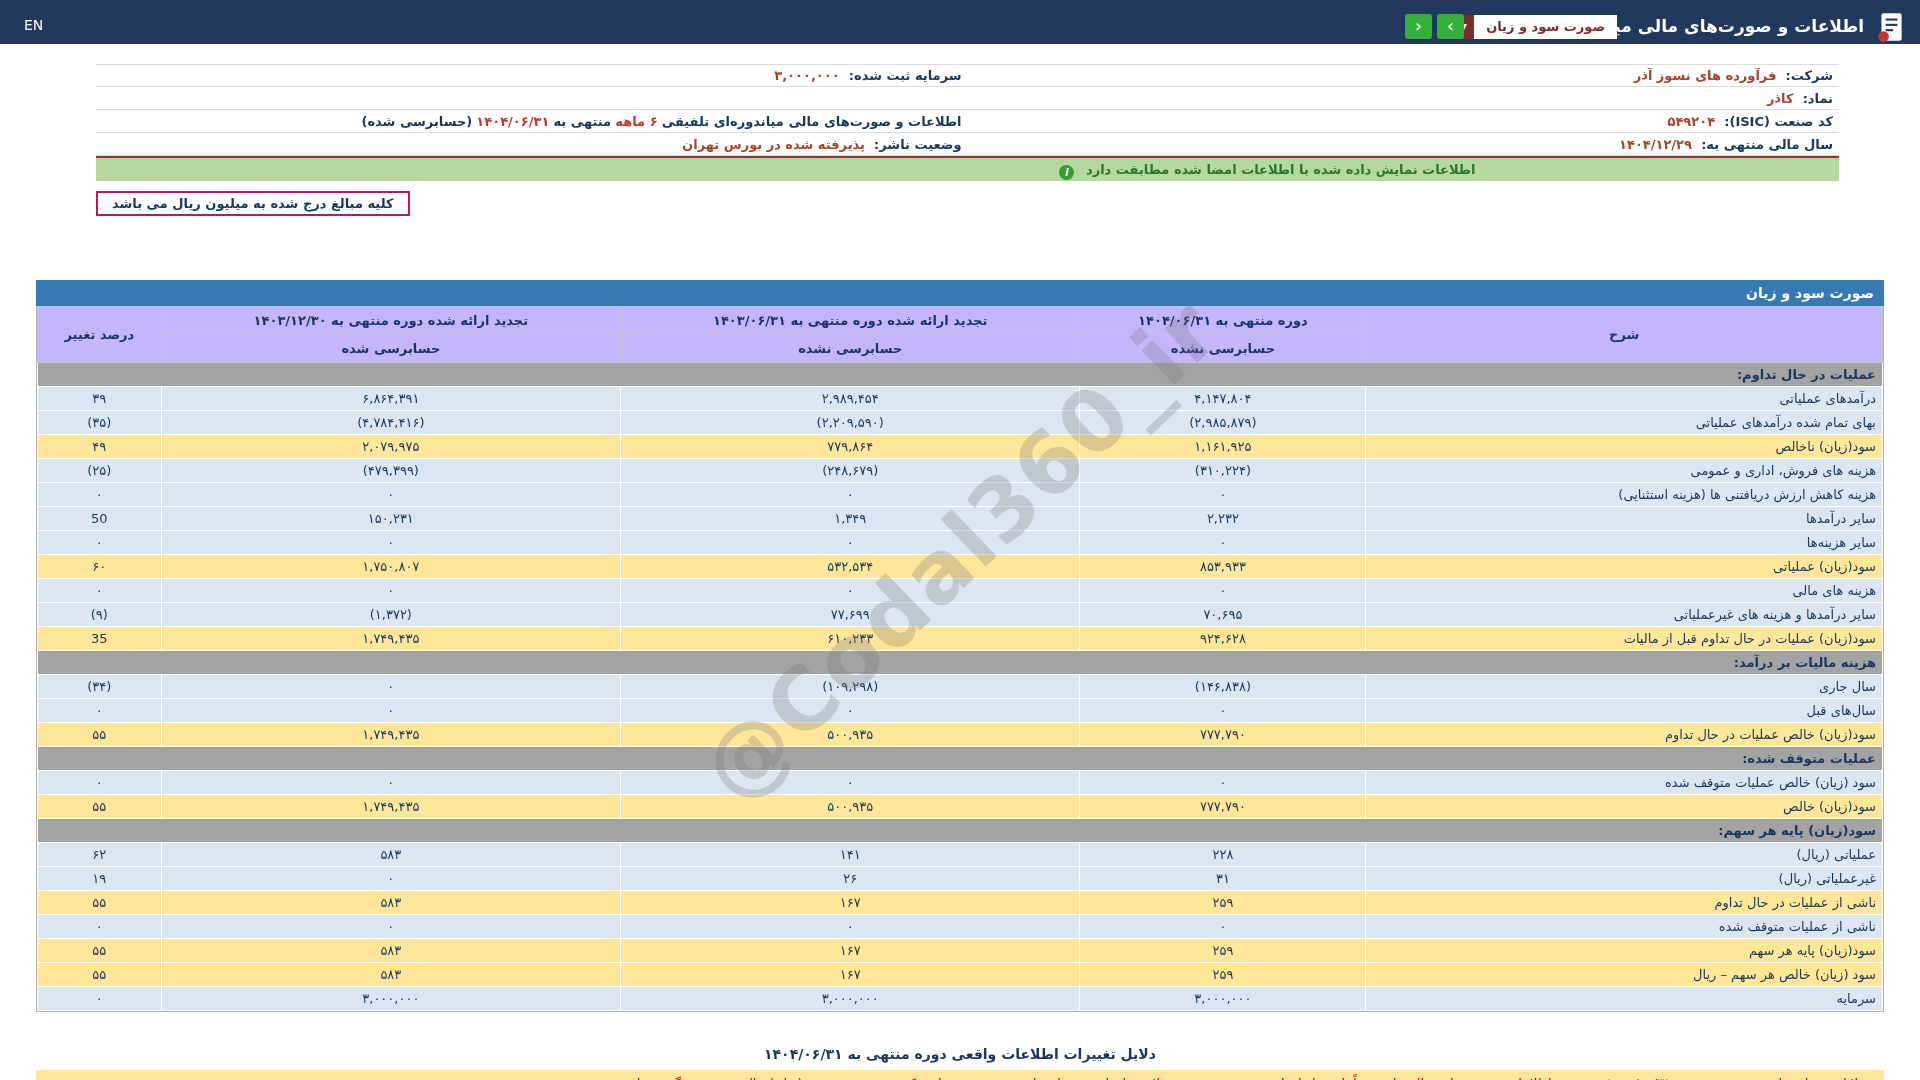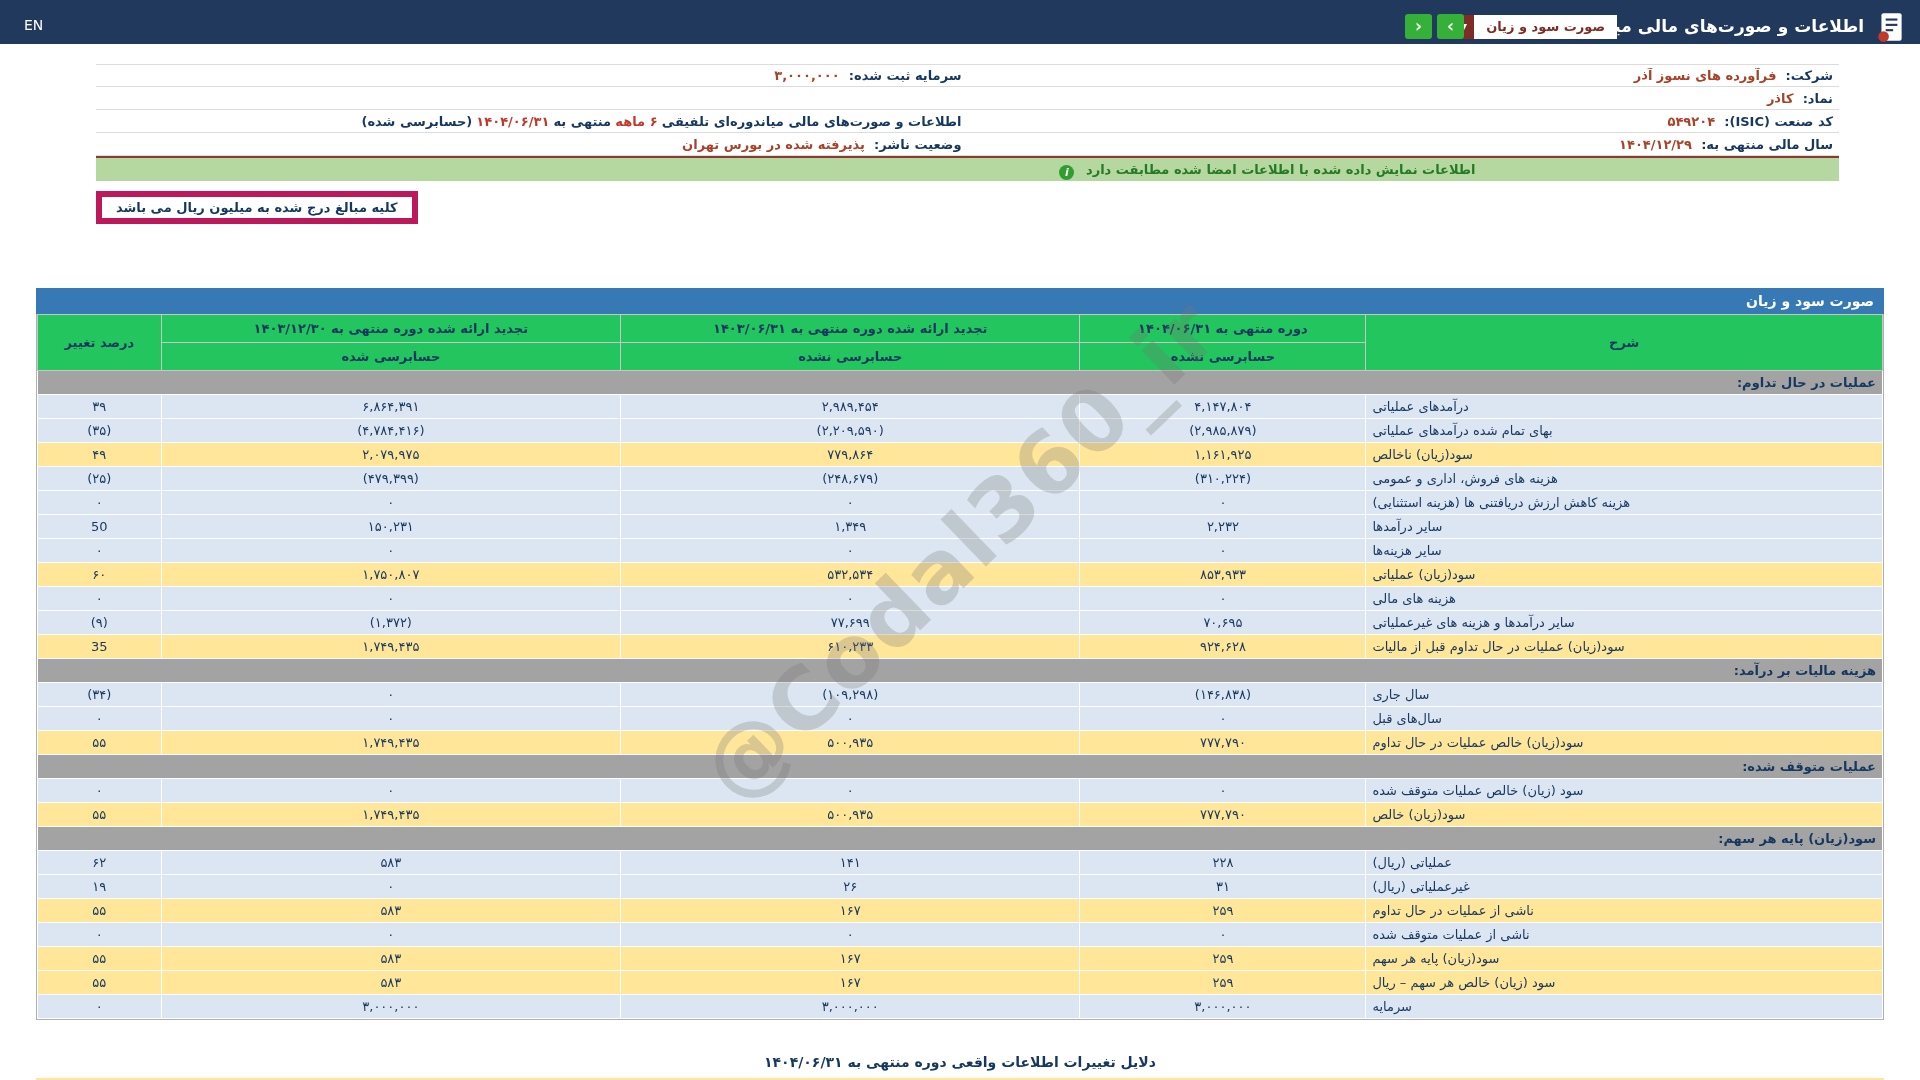--- a/index.html
+++ b/index.html
@@ -33,35 +33,35 @@
 
   
   .notice { margin:0 81px 0 96px; background:#b5d7a0; border-top:2px solid #8a3a30; height:25px; position:relative; overflow:visible; }
   .notice-content { position:absolute; top:0; left:0; right:0; text-align:center; line-height:24px;
                     color:#257a25; font-weight:bold; font-size:13px; transform:translateX(300px); }
   .info-icon { display:inline-block; width:15px; height:15px; background:#2f9e2f; color:#fff; border-radius:50%;
                font-size:11px; line-height:15px; text-align:center; margin-right:7px; vertical-align:-2px; font-style:italic; }
 
   
   .unit-note-row { margin:10px 81px 0 96px; }
-  .unit-note { width:fit-content; margin-right:auto; border:6px solid #be185d; background:#fff;
+  .unit-note { width:fit-content; margin-right:auto; border:2px solid #be185d; background:#fff;
                padding:3px 14px; font-size:13px; font-weight:bold; color:#16375f; white-space:nowrap; }
 
   
   .statement { margin:64px 36px 0 36px; position:relative; }
   .table-title { background:#3779b5; color:#fff; font-weight:bold; font-size:14px; height:26px; line-height:26px; padding-right:10px; }
   .table-wrap { border:1px solid #b0b0b0; border-top:none; }
   table.stmt { width:100%; border-collapse:collapse; table-layout:fixed; }
-  table.stmt thead th { background:#22c55e; color:#16375f; font-weight:bold; font-size:13px;
+  table.stmt thead th { background:#c4b5fd; color:#16375f; font-weight:bold; font-size:13px;
                         border:1px solid #c6c6c6; height:28px; padding:2px 4px; text-align:center; }
   table.stmt tbody td { font-size:13px; height:24px; padding:0 6px; border:1px solid #ffffff; color:#16375f; overflow:hidden; white-space:nowrap; }
   tr.data-row td { background:#dce6f2; }
   tr.data-row.hl td { background:#ffe699; }
   tr.section-row td { background:#a3a3a3; font-weight:bold; text-align:right; padding-right:10px; }
-  td.desc { text-align:left; padding-right:10px; }
+  td.desc { text-align:right; padding-right:10px; }
   td.num { text-align:center; direction:ltr; }
   td.neg { color:#c00000; }
 
   
   .reasons { margin:34px 36px 0 36px; }
   .reasons-title { color:#16375f; font-weight:bold; font-size:14px; margin-bottom:8px; text-align:center; }
   .reasons-text { background:#ffe699; color:#c00000; font-size:13px; padding:6px 20px 18px; text-align:right; min-height:28px; }
 
   
   .watermark { position:absolute; top:500px; left:600px; width:720px; text-align:center;

